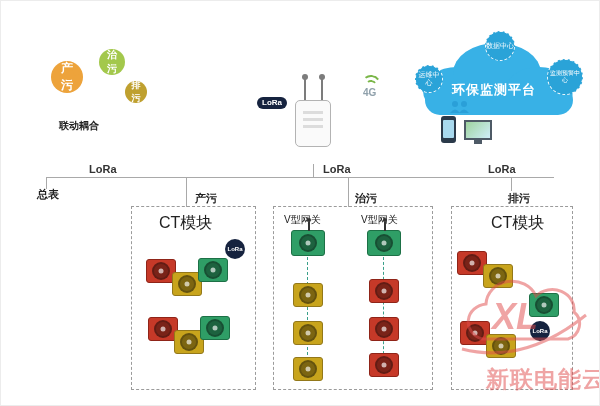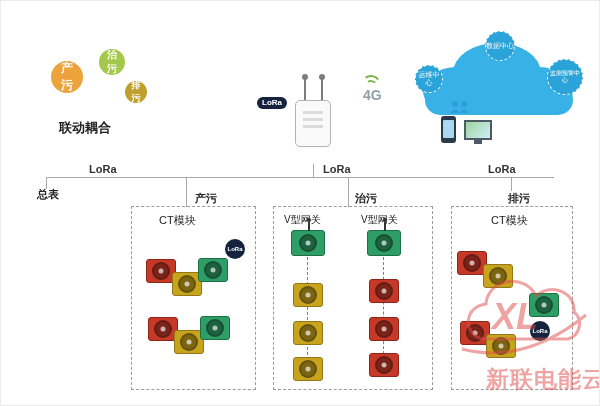--- a/index.html
+++ b/index.html
@@ -6,36 +6,36 @@
   body { background:#f4f4f4; font-family:"Liberation Sans",sans-serif; }
   .canvas { position:relative; width:600px; height:406px; background:#fff; overflow:hidden;
             font-family:"Liberation Sans",sans-serif; border:1px solid #ececec; margin:0 auto; }
 
   
   .gear { position:absolute; border-radius:50%; display:flex; align-items:center; justify-content:center;
           color:#fff; font-weight:bold; text-align:center; }
   .g1 { left:50px; top:60px; width:32px; height:32px; border:8px dashed #eda33b; background:#eda33b; font-size:12px; }
   .g2 { left:98px;  top:48px; width:26px; height:26px; border:7px dashed #a3c84c; background:#a3c84c; font-size:10px; }
   .g3 { left:124px; top:80px; width:22px; height:22px; border:6px dashed #bfa02f; background:#bfa02f; font-size:9px; }
-  .gear-caption { position:absolute; left:58px; top:118px; font-size:13px; font-weight:bold; color:#222; }
+  .gear-caption { position:absolute; left:58px; top:118px; font-size:10px; font-weight:bold; color:#222; }
 
   
   .antenna { position:absolute; width:2px; background:#7c7c7c; }
   .antenna::before { content:""; position:absolute; top:-5px; left:-2px; width:6px; height:6px; border-radius:50%; background:#7c7c7c; }
   .ant1 { left:303px; top:78px; height:22px; }
   .ant2 { left:320px; top:78px; height:22px; }
   .gw-body { position:absolute; left:294px; top:99px; width:36px; height:47px; background:#fafafa;
              border:1px solid #b3b3b3; border-radius:5px; }
   .gw-body::before { content:""; position:absolute; left:7px; top:10px; right:7px; height:3px; background:#dcdcdc;
              box-shadow:0 7px 0 #dcdcdc, 0 14px 0 #dcdcdc; }
   .gw-label { position:absolute; left:278px; top:149px; width:68px; text-align:center; font-size:11px; color:#222; }
   .loratag { position:absolute; background:#16233f; color:#fff; border-radius:7px; padding:2px 5px;
              font-size:8px; font-weight:bold; line-height:1; }
   .loratag-top { left:256px; top:96px; }
-  .fourg { position:absolute; left:362px; top:86px; font-size:14px; font-weight:bold; color:#8fa0ab; }
+  .fourg { position:absolute; left:362px; top:86px; font-size:10px; font-weight:bold; color:#8fa0ab; }
   .fourg-arc { position:absolute; border:2px solid #7ab648; border-color:#7ab648 transparent transparent transparent; border-radius:50%; }
   .arc-a { left:360px; top:74px; width:20px; height:20px; transform:rotate(8deg); }
   .arc-b { left:364px; top:79px; width:12px; height:12px; transform:rotate(8deg); }
 
   
   .cloud { position:absolute; left:398px; top:28px; width:190px; height:92px; }
   .cloud-title { position:absolute; left:0; top:52px; width:100%; text-align:center; color:#fff;
                  font-size:13px; font-weight:bold; letter-spacing:1px; }
   .cnode { position:absolute; border-radius:50%; background:#2aa3d8; border:1px dashed rgba(255,255,255,.95);
            color:#fff; display:flex; align-items:center; justify-content:center; text-align:center; line-height:1.15; }
@@ -73,21 +73,21 @@
                font-size:6px; font-weight:bold; display:flex; align-items:center; justify-content:center; }
   .meter-lora { left:40px; top:27px; }
 
   
   .dbox { position:absolute; border:1px dashed #9b9b9b; }
   .box1 { left:130px; top:205px; width:125px; height:184px; }
   .box2 { left:272px; top:205px; width:160px; height:184px; }
   .box3 { left:450px; top:205px; width:122px; height:184px; }
   .box-title { position:absolute; background:#fff; padding:0 3px; font-size:11px; font-weight:bold; color:#222; z-index:3; }
   .bt1 { left:191px; top:190px; } .bt2 { left:351px; top:190px; } .bt3 { left:504px; top:190px; }
-  .inbox-label { position:absolute; font-size:11px; color:#222; z-index:2; }
+  .inbox-label { position:absolute; font-size:16px; color:#222; z-index:2; }
 
   
   .mod { position:absolute; width:30px; height:24px; border-radius:3px; z-index:2; }
   .mod::before { content:""; position:absolute; left:50%; top:50%; transform:translate(-50%,-50%);
                  width:14px; height:14px; border-radius:50%; background:rgba(0,0,0,.38);
                  border:2px solid rgba(0,0,0,.2); }
   .mod::after { content:""; position:absolute; left:50%; top:50%; transform:translate(-50%,-50%);
                 width:5px; height:5px; border-radius:50%; background:rgba(255,255,255,.65); }
   .red    { background:#c63928; border:1px solid #8f2418; }
   .yellow { background:#c8a41c; border:1px solid #93781a; }
@@ -127,20 +127,21 @@
 
   <div class="cloud">
     <svg width="190" height="92" viewBox="0 0 190 92">
       <g fill="#38b1e6">
         <ellipse cx="58" cy="62" rx="34" ry="24"></ellipse>
         <ellipse cx="98" cy="44" rx="44" ry="30"></ellipse>
         <ellipse cx="140" cy="62" rx="34" ry="24"></ellipse>
         <rect x="26" y="56" width="148" height="30" rx="15"></rect>
       </g>
     </svg>
+    <div class="cloud-title">环保监测平台</div>
     <div class="cnode cnode-top">数据中心</div>
     <div class="cnode cnode-left">运维中心</div>
     <div class="cnode cnode-right">监测预警中心</div>
   </div>
   <svg class="users-icon" width="22" height="14" viewBox="0 0 22 14">
     <g fill="#2a9fd8">
       <circle cx="6" cy="4" r="3"></circle>
         <circle cx="15" cy="4" r="3"></circle>
       <path d="M1 13 q5 -7 10 0 z"></path>
         <path d="M10 13 q5 -7 10 0 z"></path>

